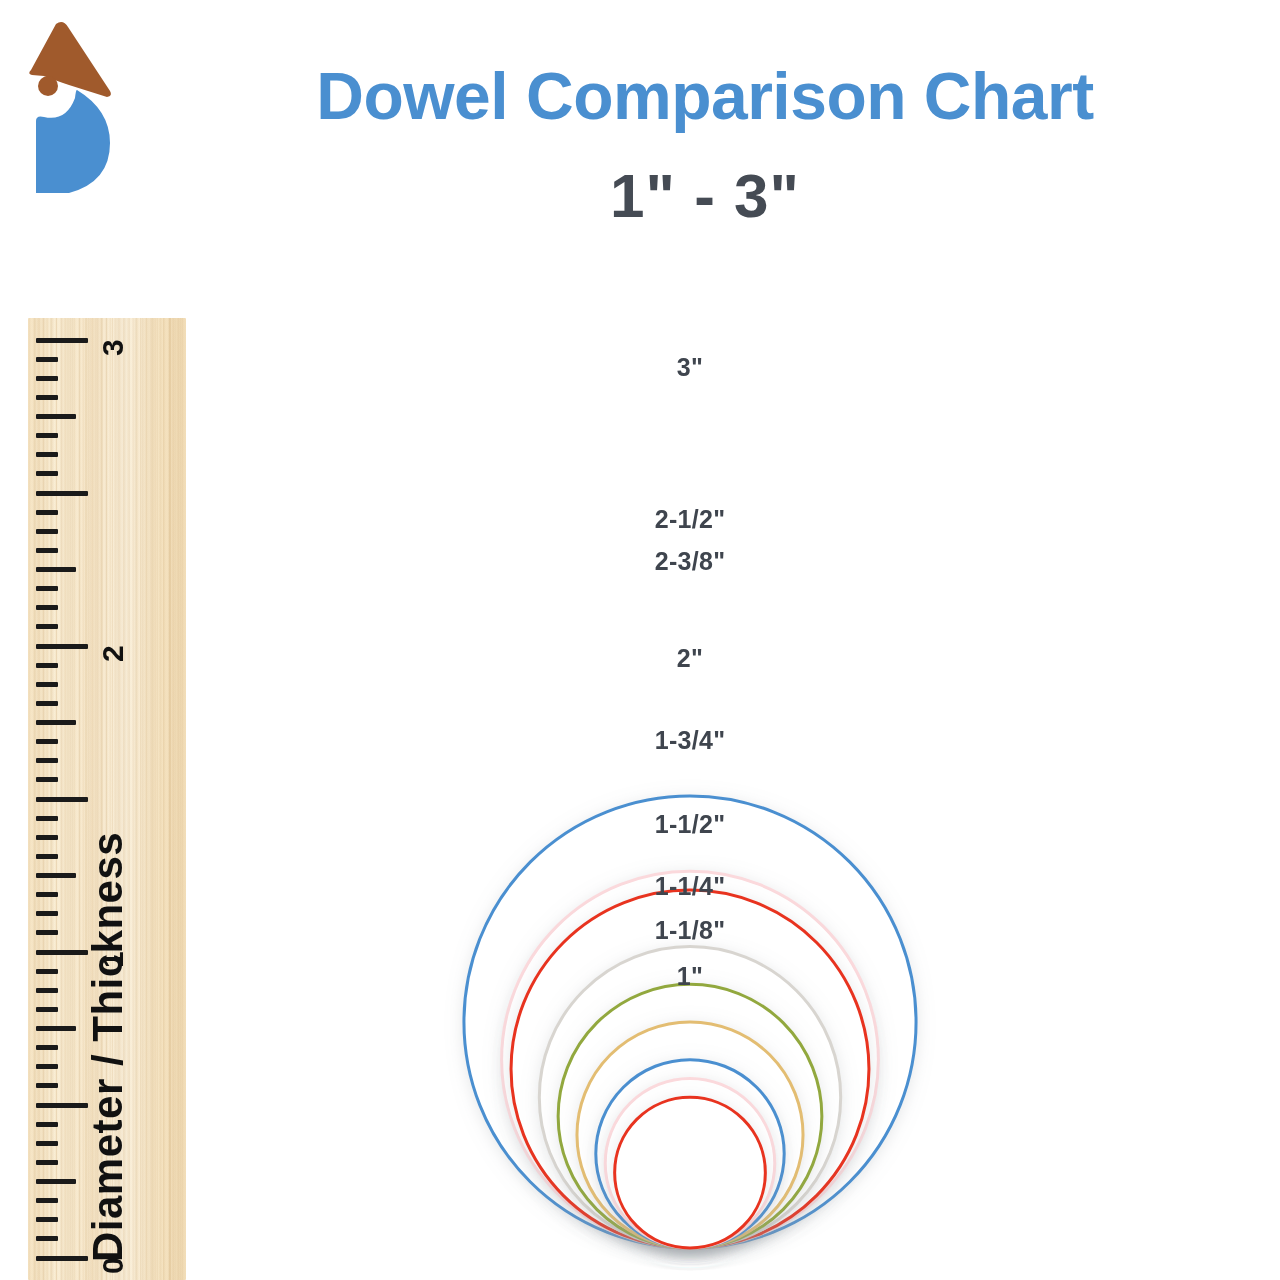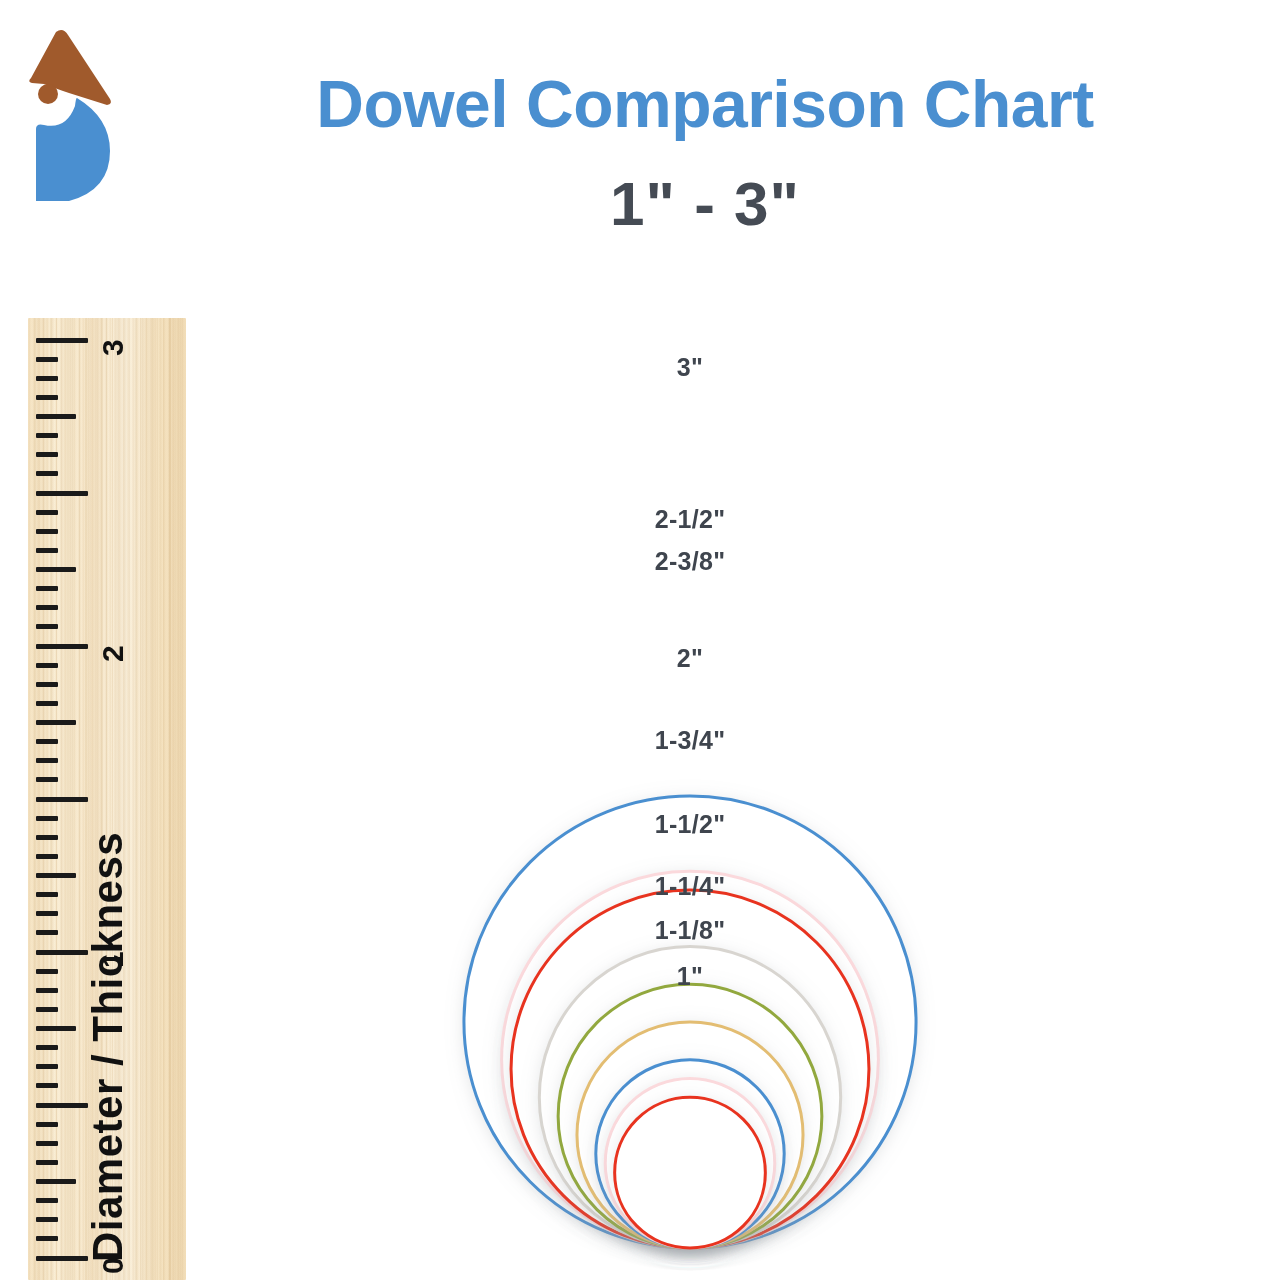--- a/index.html
+++ b/index.html
@@ -12,21 +12,21 @@
     width: 1280px;
     height: 1280px;
     background: #ffffff;
     overflow: hidden;
     font-family: "Liberation Sans", sans-serif;
   }
 
   
   #header {
     position: absolute;
-    left: 0; top: 8px;
+    left: 0; top: 0;
     width: 1104px; height: 270px;
   }
   #logo {
     position: absolute;
     left: 14px; top: 18px;
     width: 110px; height: 175px;
   }
   #title {
     position: absolute;
     left: 150px; top: 58px;

